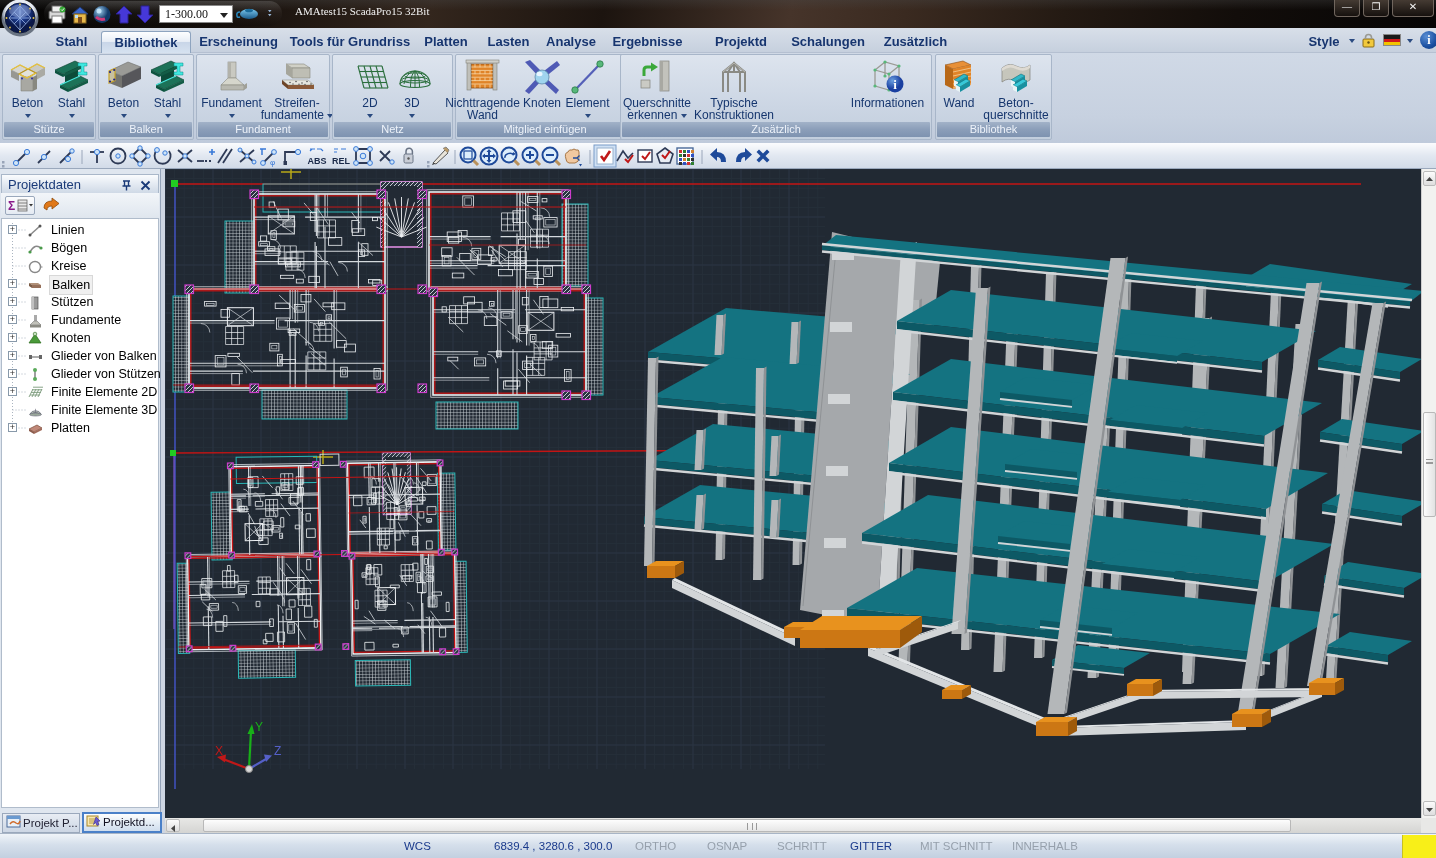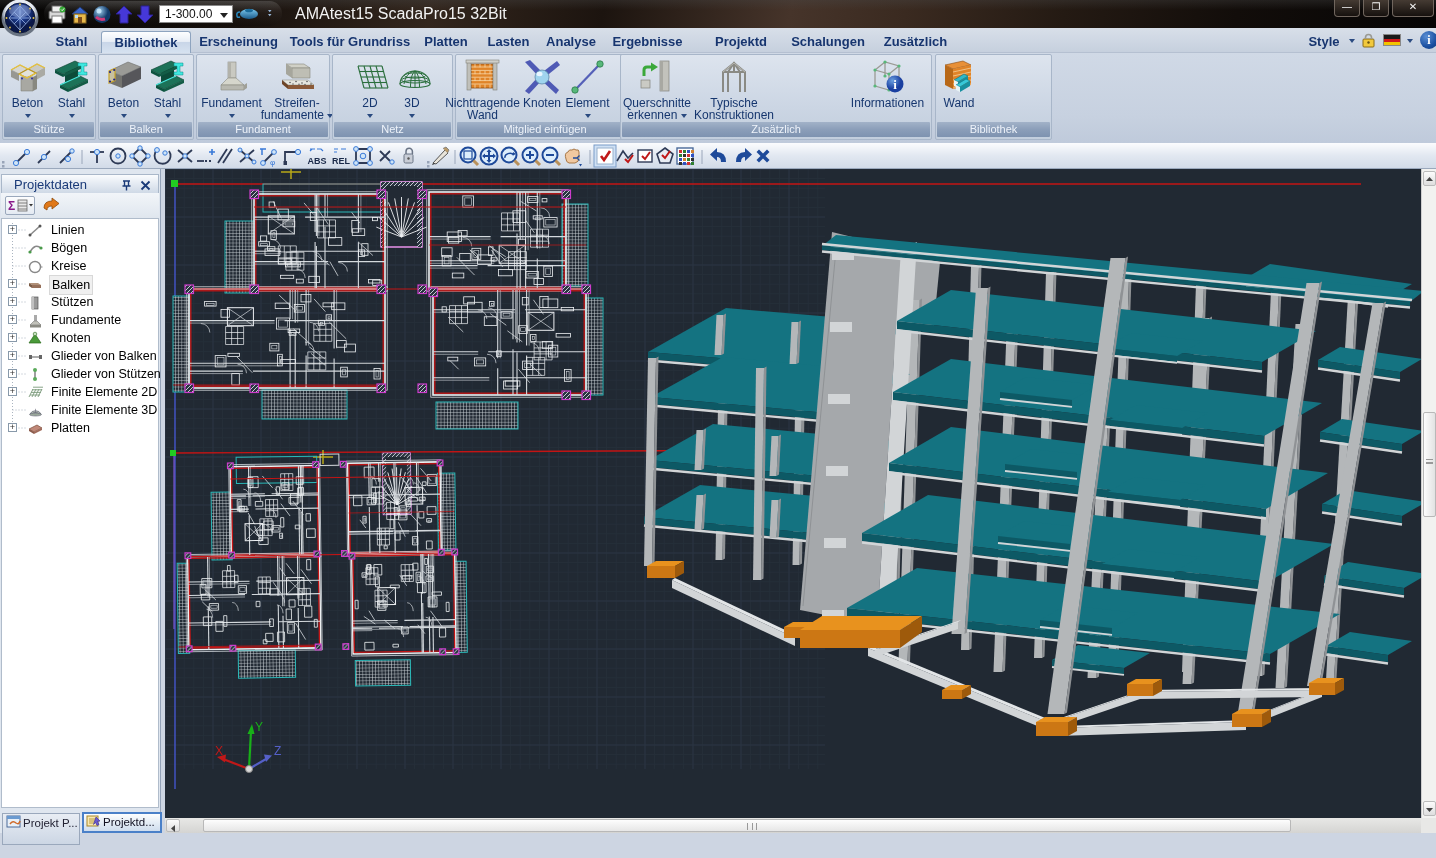--- a/index.html
+++ b/index.html
@@ -1,39 +1,39 @@
 <!DOCTYPE html>
 <html><head><meta charset="utf-8">
 <style>
 *{margin:0;padding:0;box-sizing:border-box}
 html,body{width:1436px;height:858px;overflow:hidden;font-family:"Liberation Sans",sans-serif}
 #root{position:relative;width:1436px;height:858px;background:#cdd5e2}
 .abs{position:absolute}
 
-#titlebar{left:0;top:0;width:1436px;height:28px;background:linear-gradient(100deg,#040404 0%,#16100c 16%,#33261d 30%,#1c140f 42%,#46342a 55%,#3a2a20 63%,#241a13 74%,#120d0a 86%,#060505 100%);}
+#titlebar{left:0;top:0;width:1436px;height:28px;background:linear-gradient(100deg,#040404 0%,#16100c 16%,#33261d 30%,#1c140f 42%,#46342a 55%,#3a2a20 63%,#241a13 74%,#120d0a 86%,#060505 100%);font-family:Liberation Serif, serif;}
 #titlebar .sheen{position:absolute;left:0;top:0;width:100%;height:10px;background:linear-gradient(#4a4a4a55,#00000000)}
 #qat{position:absolute;left:46px;top:2px;height:24px}
 .winbtns{position:absolute;right:2px;top:0;height:17px;display:flex}
 .wbtn{width:26px;height:17px;border:1px solid #70665e;border-top:none;background:linear-gradient(#453b33,#16110e);color:#f5f5f5;text-align:center;font-size:10px;line-height:14px;border-radius:0 0 4px 4px;margin-left:3px}
 
 #menurow{left:0;top:28px;width:1436px;height:25px;background:linear-gradient(#d8dfe9,#c6d0de);border-bottom:1px solid #b5c0d1}
 .mtab{position:absolute;top:3px;height:22px;line-height:22px;color:#17356f;font-size:13px;font-weight:bold;text-align:center}
 .mtab.sel{background:linear-gradient(#fdfeff,#e8eef6 45%,#c9d6e8 50%,#d6e2f0);border:1px solid #8ea4bf;border-bottom:none;border-radius:3px 3px 0 0}
 
 #ribbon{left:0;top:53px;width:1436px;height:90px;background:linear-gradient(#d0d9e6,#c7d1e0 70%,#bfcadb)}
 .rgroup{position:absolute;top:1px;height:86px;background:linear-gradient(#dde4ee,#ccd6e4 60%,#c2cedd);border:1px solid #a8b6c9;border-radius:2px}
 .rtitle{position:absolute;left:1px;right:1px;bottom:2px;height:15px;background:linear-gradient(#a2b2c8,#8b9eb9 50%,#7e93b0);color:#eef3fa;font-size:11px;text-align:center;line-height:15px;border-radius:1px}
 .ritem{position:absolute;top:3px;text-align:center;color:#16366e;font-size:12px;line-height:12px}
 .ricon{margin:0 auto 1px auto;width:38px;height:38px}
 .darr{display:inline-block;width:0;height:0;border-left:3px solid transparent;border-right:3px solid transparent;border-top:4px solid #2a4a80;vertical-align:middle}
 
 #toolbar{left:0;top:143px;width:1436px;height:26px;background:linear-gradient(#fbfcfe,#e2e8f1 50%,#d2dbe8);border-bottom:1px solid #9aa8bc}
 
 #panel{left:0;top:169px;width:161px;height:664px;background:#dfe6ef;border-right:1px solid #93a2b8}
-#ptitle{position:absolute;left:1px;top:5px;width:158px;height:20px;background:linear-gradient(#fafcfe,#e4eaf2 50%,#cfd9e6);border:1px solid #a9b7c9;color:#1a3a78;font-size:13px;line-height:19px;padding-left:12px}
+#ptitle{position:absolute;left:1px;top:5px;width:158px;height:20px;background:linear-gradient(#fafcfe,#e4eaf2 50%,#cfd9e6);border:1px solid #a9b7c9;color:#1a3a78;font-size:13px;line-height:19px;padding-left:6px}
 #ptools{position:absolute;left:1px;top:24px;width:158px;height:25px;background:linear-gradient(#f2f5f9,#dfe6ee)}
 #ptree{position:absolute;left:1px;top:49px;width:158px;height:590px;background:#fff;border:1px solid #b0bccb}
 .titem{position:absolute;left:0;width:158px;height:18px;font-size:12.5px;color:#000;line-height:18px}
 .plus{position:absolute;left:6px;top:4px;width:9px;height:9px;border:1px solid #8899aa;background:#fff;font-size:9px;line-height:7px;text-align:center;color:#333}
 .ticon{position:absolute;left:26px;top:2px;width:15px;height:15px}
 .tlabel{position:absolute;left:47px;top:0;white-space:nowrap}
 #ptabs{position:absolute;left:0px;top:643px;width:165px;height:21px}
 
 #canvas{left:165px;top:169px;width:1256px;height:649px;background:#212933;overflow:hidden}
 
@@ -129,21 +129,21 @@
             </linearGradient>
           </defs>
         <path d="M33 8 l3.5 0 l-1.75 2.2 Z M33 12 l3.5 0 l-1.75 2.2 Z" fill="#9ab8d8"></path>
       </svg>
     </div>
     <div class="winbtns">
       <div class="wbtn">—</div>
       <div class="wbtn">❐</div>
       <div class="wbtn" style="width:42px">✕</div>
     </div>
-    <div style="position:absolute;left:295px;top:5px;color:#f2f2f2;font-size:16px">AMAtest15 ScadaPro15 32Bit</div>
+    <div style="position:absolute;left:295px;top:5px;color:#f2f2f2;font-size:11px">AMAtest15 ScadaPro15 32Bit</div>
   </div>
   <div class="abs" id="menurow">
     <div class="mtab" style="left:43px;width:57px">Stahl</div>
     <div class="mtab sel" style="left:101px;width:90px">Bibliothek</div>
     <div class="mtab" style="left:193px;width:91px">Erscheinung</div>
     <div class="mtab" style="left:286px;width:128px">Tools für Grundriss</div>
     <div class="mtab" style="left:413px;width:66px">Platten</div>
     <div class="mtab" style="left:478px;width:61px">Lasten</div>
     <div class="mtab" style="left:538px;width:66px">Analyse</div>
     <div class="mtab" style="left:606px;width:83px">Ergebnisse</div>
@@ -361,20 +361,30 @@
                 <path d="M13 26 L31 22"></path>
                 <path d="M13 30 L31 26"></path>
               </g>
               <polygon points="14,22 24,16 28,18 18,24" fill="#30b8c8" stroke="#10707c" stroke-width="0.6"></polygon>
               <polygon points="14,22 18,24 18,30 14,28" fill="#e8f4f6"></polygon>
               <polygon points="18,24 28,18 28,24 18,30" fill="#1890a0"></polygon>
               <polygon points="16,27 26,21 30,23 20,29" fill="#38c8d8" stroke="#10707c" stroke-width="0.6"></polygon>
               <polygon points="16,27 20,29 20,34 16,32" fill="#e8f4f6"></polygon>
               <polygon points="20,29 30,23 30,28 20,34" fill="#1890a0"></polygon>
             </svg></div>Wand</div>
+    <div class="ritem" style="left:29px;width:102px"><div class="ricon"><svg width="38" height="38" viewBox="0 0 38 38">
+              <path d="M5 10 Q12 4 19 8 Q27 12 33 7 L33 22 Q26 27 19 23 Q11 19 5 24 Z" fill="#c6c6bc" stroke="#82827c" stroke-width="0.7"></path>
+              <path d="M5 10 Q12 4 19 8 Q27 12 33 7 L33 10 Q27 15 19 11 Q12 7 5 13 Z" fill="#dedad2"></path>
+              <polygon points="14,22 24,16 28,18 18,24" fill="#30b8c8" stroke="#10707c" stroke-width="0.6"></polygon>
+              <polygon points="14,22 18,24 18,30 14,28" fill="#e8f4f6"></polygon>
+              <polygon points="18,24 28,18 28,24 18,30" fill="#1890a0"></polygon>
+              <polygon points="16,27 26,21 30,23 20,29" fill="#38c8d8" stroke="#10707c" stroke-width="0.6"></polygon>
+              <polygon points="16,27 20,29 20,34 16,32" fill="#e8f4f6"></polygon>
+              <polygon points="20,29 30,23 30,28 20,34" fill="#1890a0"></polygon>
+            </svg></div>Beton-<br>querschnitte</div>
     <div class="rtitle">Bibliothek</div>
       </div>
   </div>
   <div class="abs" id="toolbar">
       <svg width="800" height="26" viewBox="0 -13 800 26" style="position:absolute;left:0;top:0">
         <g fill="#98a4b8">
           <rect x="2" y="5" width="2.5" height="2.5"></rect>
           <rect x="2" y="9" width="2.5" height="2.5"></rect>
           <rect x="2" y="13" width="2.5" height="2.5"></rect>
           <rect x="2" y="17" width="2.5" height="2.5"></rect>
@@ -1754,21 +1764,21 @@
           <div class="plus">+</div>
           <div class="ticon"><svg width="15" height="15" viewBox="0 0 15 15">
               <polygon points="1,8 9,4 14,7 6,11" fill="#c08878" stroke="#7a4a3a" stroke-width="0.7"></polygon>
               <polygon points="1,8 6,11 6,13 1,10" fill="#8a5a4a"></polygon>
               <polygon points="6,11 14,7 14,9 6,13" fill="#a06a5a"></polygon>
             </svg></div>
           <div class="tlabel" style="padding:0 2px">Platten</div>
         </div>
       </div>
     <div id="ptabs">
-<div style="position:absolute;left:2px;top:1px;width:78px;height:32px;background:linear-gradient(#e8edf4,#ccd6e4);border:1px solid #9aa8bc;font-size:11.5px;color:#223;line-height:19px;white-space:nowrap;overflow:hidden">
+<div style="position:absolute;left:2px;top:1px;width:78px;height:20px;background:linear-gradient(#e8edf4,#ccd6e4);border:1px solid #9aa8bc;font-size:11.5px;color:#223;line-height:19px;white-space:nowrap;overflow:hidden">
 <svg width="16" height="14" viewBox="0 0 16 14" style="vertical-align:-2px;margin:0 1px 0 3px">
             <rect x="1" y="1" width="13" height="11" fill="#e8f0f8" stroke="#4a6a9a"></rect>
             <rect x="1" y="1" width="13" height="3" fill="#6a9ad0"></rect>
             <path d="M4 9 q3 -4 6 -1 q3 2 4 -2" stroke="#d06a2a" stroke-width="1.5" fill="none"></path>
           </svg>Projekt P...</div>
 <div style="position:absolute;left:82px;top:0px;width:80px;height:21px;background:linear-gradient(#fdfefe,#e0eaf4 60%,#cfdded);border:2px solid #4a80c8;font-size:11.5px;color:#112;line-height:17px;white-space:nowrap;overflow:hidden">
 <svg width="16" height="14" viewBox="0 0 16 14" style="vertical-align:-2px;margin:0 1px 0 2px">
             <rect x="1" y="2" width="11" height="10" fill="#f8e8b0" stroke="#a8882a"></rect>
             <path d="M3 5 h7 M3 7 h7 M3 9 h5" stroke="#a8882a" stroke-width="0.8"></path>
             <path d="M10 3 l4 4 -2.5 0.5 1.5 3 -2 1 -1.5 -3 -2 2 Z" fill="#6a5acf" stroke="#3a2a9a" stroke-width="0.6"></path>
@@ -1791,12 +1801,23 @@
 <div style="position:absolute;left:1px;top:1px;width:14px;height:13px;background:linear-gradient(#fcfcfc,#dedede);border:1px solid #bbb;border-radius:2px"><svg width="12" height="11">
           <path d="M4 5.5 l4 -3.5 v7 Z" fill="#444"></path>
         </svg></div>
 <div style="position:absolute;left:38px;top:1px;right:130px;height:13px;background:linear-gradient(#fdfdfd,#e6e6e6);border:1px solid #b8b8b8;border-radius:2px">
 <div style="position:absolute;left:50%;top:3px;width:10px;height:7px;border-left:1px solid #999;border-right:1px solid #999">
           <div style="margin:0 4px;height:7px;border-left:1px solid #999"></div>
         </div>
       </div>
 </div>
   <div class="abs" id="corner"></div>
+  <div class="abs" id="status">
+<div class="st on" style="left:404px">WCS</div>
+<div class="st on" style="left:494px">6839.4 , 3280.6 , 300.0</div>
+<div class="st" style="left:635px">ORTHO</div>
+<div class="st" style="left:707px">OSNAP</div>
+<div class="st" style="left:777px">SCHRITT</div>
+<div class="st on" style="left:850px">GITTER</div>
+<div class="st" style="left:920px">MIT SCHNITT</div>
+<div class="st" style="left:1012px">INNERHALB</div>
+<div style="position:absolute;left:1402px;top:1px;width:34px;height:24px;background:#f8ef18;border-left:1px solid #c8c020"></div>
+</div>
 </div>
 </body></html>

